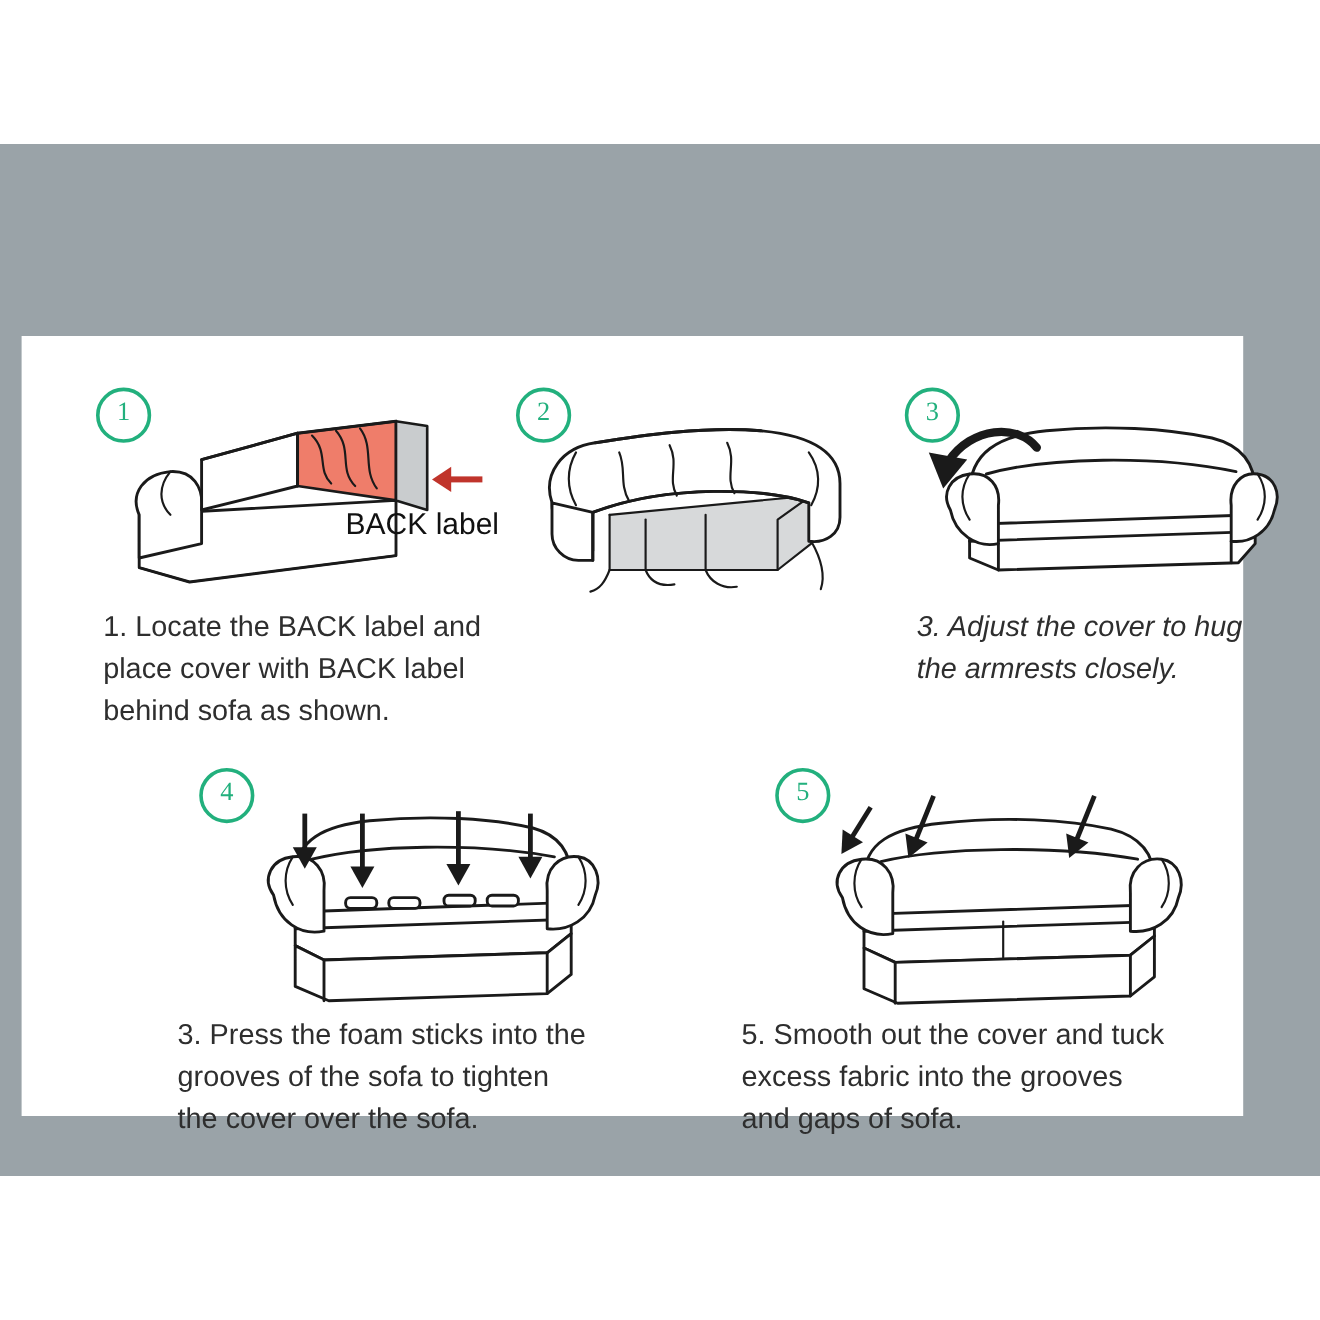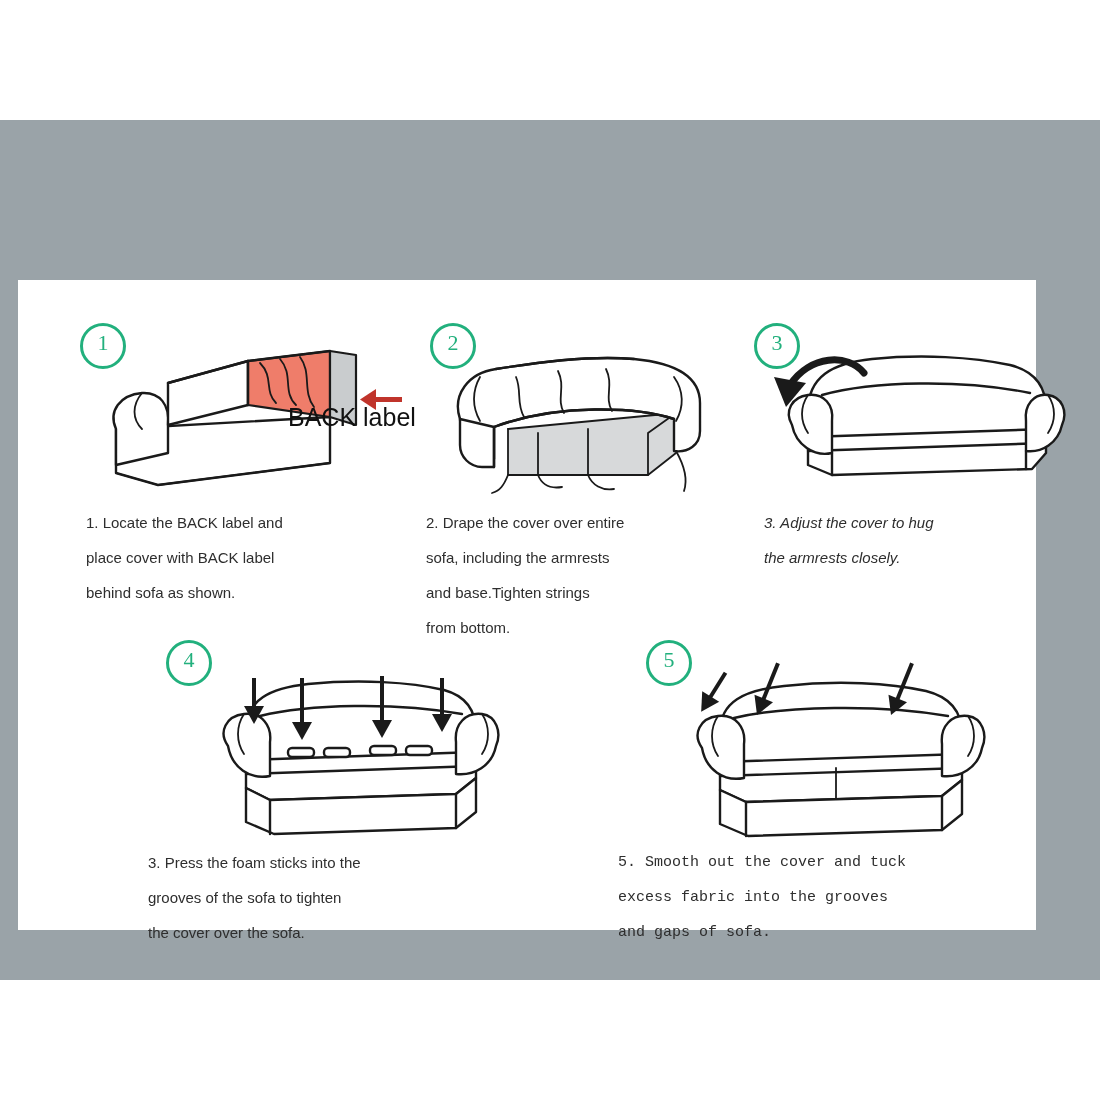--- a/index.html
+++ b/index.html
@@ -54,31 +54,32 @@
     font-family: "Liberation Serif", serif;
     background: #ffffff;
     z-index: 5;
   }
   .art {
     position: absolute;
   }
   .caption {
     position: absolute;
     font-family: "Liberation Sans", sans-serif;
-    font-size: 15px;
+    font-size: 24px;
     line-height: 35px;
     color: #2e2e2e;
     white-space: pre-line;
   }
   .backlabel {
     position: absolute;
     font-family: "Liberation Sans", sans-serif;
     font-size: 25px;
     color: #111111;
     white-space: nowrap;
+    margin-top: 20px;
   }
   svg { display: block; overflow: visible; }
   .ln { fill: none; stroke: #1a1a1a; stroke-width: 2.4; stroke-linecap: round; stroke-linejoin: round; }
   .ln-thin { fill: none; stroke: #1a1a1a; stroke-width: 1.8; stroke-linecap: round; stroke-linejoin: round; }
   .fill-white { fill: #ffffff; stroke: #1a1a1a; stroke-width: 2.4; stroke-linejoin: round; stroke-linecap: round; }
   .fill-salmon { fill: #ef7d6a; stroke: #1a1a1a; stroke-width: 2.2; stroke-linejoin: round; }
   .fill-grey { fill: #c9ccce; stroke: #1a1a1a; stroke-width: 2.2; stroke-linejoin: round; }
   .fill-grey2 { fill: #c9ccce; stroke: none; }
   .arrow-red { fill: #c0342b; }
   .arrow-dark { fill: #1a1a1a; }
@@ -161,24 +162,20 @@
           <path class="fill-white" d="M22 86 L22 112 C22 124, 32 134, 44 134 L56 134 L56 94 Z"></path>
           <path class="ln" d="M56 94 L56 134"></path>
 
           <path class="ln-thin" d="M100 142 C104 152, 112 156, 124 154"></path>
           <path class="ln-thin" d="M150 142 C154 152, 164 158, 176 156"></path>
           <path class="ln-thin" d="M238 118 C246 132, 250 146, 246 158"></path>
           <path class="ln-thin" d="M70 142 C66 152, 62 158, 54 160"></path>
         </svg>
       </div>
 
-      <div class="caption" style="left:18px; top:200px; width:330px;">2. Drape the cover over entire
-    sofa, including the armrests
-    and base.Tighten strings
-    from bottom.</div>
     </div>
 
     <div class="step" style="position:absolute; left:718px; top:25px; width:300px; height:330px;">
       <div class="badge" style="left:18px; top:18px;">3</div>
 
       <div class="art" style="left:26px; top:28px;">
         <svg width="300" height="160" viewBox="0 0 300 160">
 
           <path class="fill-white" d="M46 78 C46 44, 70 30, 110 26 C160 21, 210 24, 248 32 C272 38, 284 52, 284 76 L284 104 L46 110 Z"></path>
           <path class="ln" d="M60 62 C110 48, 200 46, 268 60"></path>
@@ -292,19 +289,19 @@
               <polygon points="104,66 94,48 114,48"></polygon>
             </g>
             <g transform="rotate(22 238 26)">
               <rect x="236" y="10" width="4" height="44"></rect>
               <polygon points="238,66 228,48 248,48"></polygon>
             </g>
           </g>
         </svg>
       </div>
 
-      <div class="caption" style="left:-10px; top:215px; width:390px;font-family:Liberation Mono, monospace;">5. Smooth out the cover and tuck
+      <div class="caption" style="left:-10px; top:215px; width:390px;">5. Smooth out the cover and tuck
     excess fabric into the grooves
     and gaps of sofa.</div>
     </div>
 
   </div>
 </div>
 
 </body></html>

